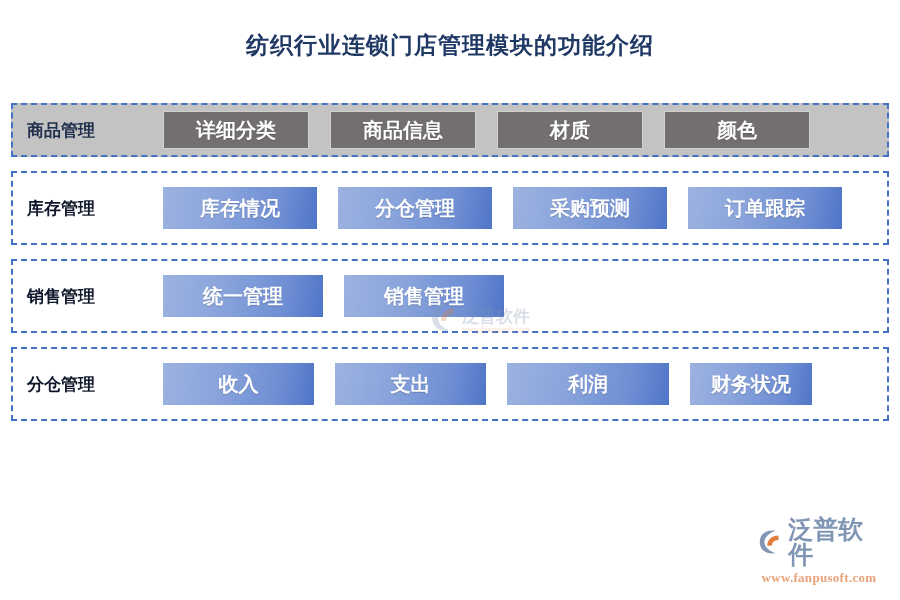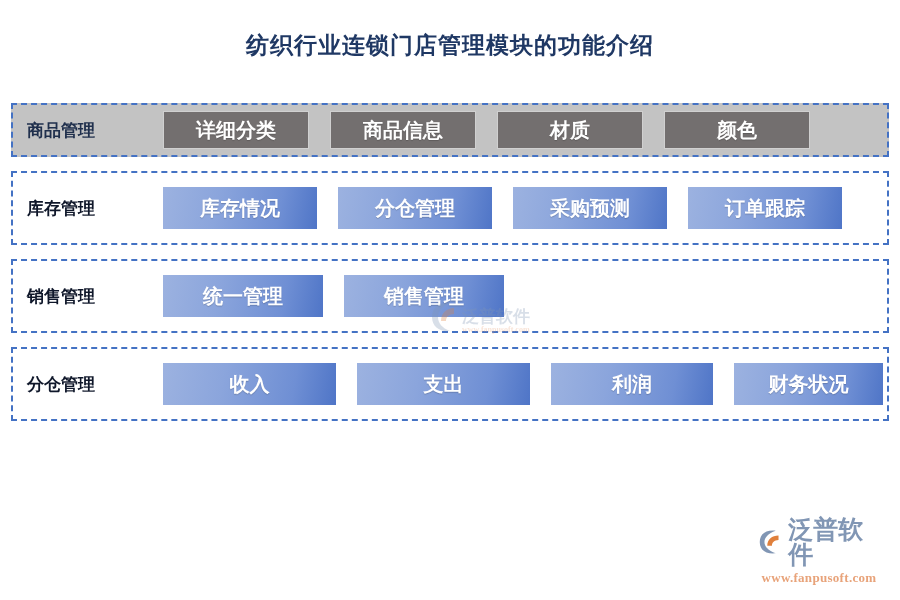--- a/index.html
+++ b/index.html
@@ -107,23 +107,23 @@
     background: linear-gradient(100deg, #9cb2e0 0%, #8ba5dc 35%, #6f8fd4 75%, #4f75c7 100%);
   }
 
   
   .row-products .btn { width: 146px; }
 
   .row-inventory .btn { width: 154px; }
 
   .row-sales .btn { width: 160px; }
 
-  .row-finance .btn { width: 173px; }
+  .row-finance .btn { width: 151px; }
   .row-finance .btn:nth-child(3) { width: 162px; }
-  .row-finance .btn:nth-child(4) { width: 149px; }
+  .row-finance .btn:nth-child(4) { width: 122px; }
 
   
   .watermark {
     position: absolute;
     left: 426px;
     top: 300px;
     width: 140px;
     height: 34px;
     opacity: 0.30;
     pointer-events: none;

